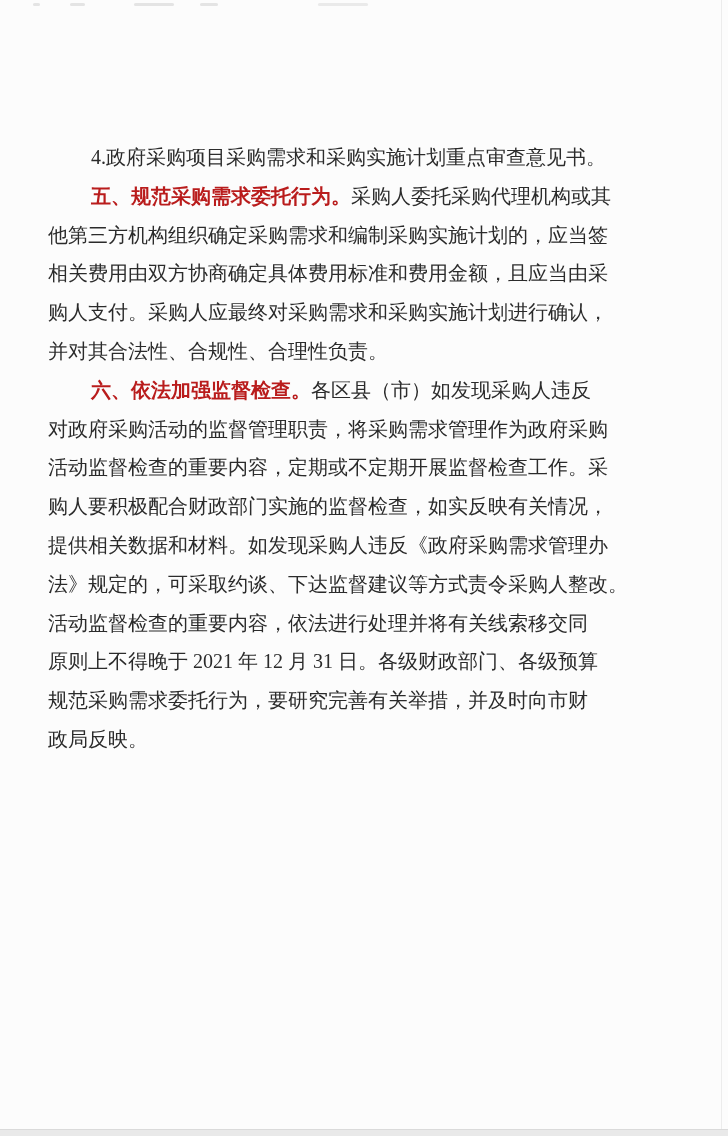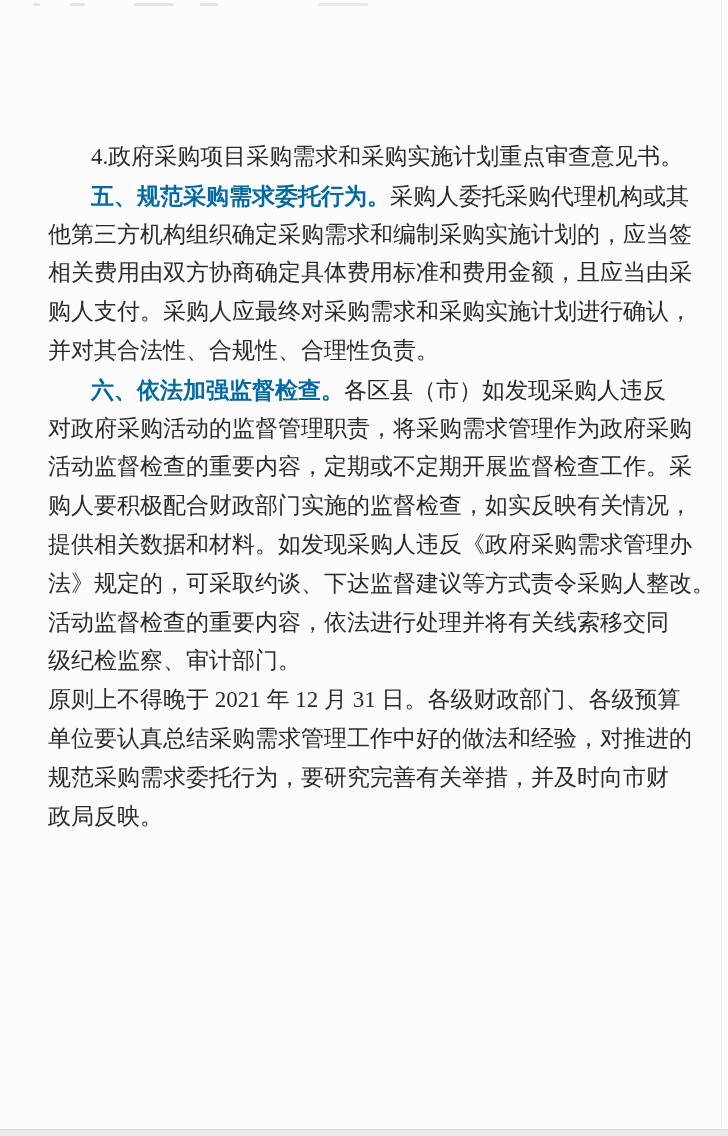--- a/index.html
+++ b/index.html
@@ -30,26 +30,26 @@
   .bottom-edge{
     position:absolute;left:0;right:0;bottom:0;height:6px;
     background:#e9e9e9;border-top:1px solid #dadada;
   }
   
   .doc{
     position:absolute;left:48px;top:138px;width:616px;
   }
   .line{
     height:38.8px;line-height:38.8px;white-space:nowrap;
-    font-size:23px;color:#2b2b2b;letter-spacing:0;
+    font-size:20px;color:#2b2b2b;letter-spacing:0;
   }
   .line.indent{padding-left:43px;}
   .seg{font-kerning:none;}
   .seg.bold{
-    font-weight:700;color:#0369a1;
+    font-weight:700;color:#b91c1c;
     font-family:"DejaVu Sans","Liberation Sans",sans-serif;
   }
 </style>
 </head>
 <body>
 
 <div class="page">
   <div class="smudge s1"></div>
   <div class="smudge s2"></div>
   <div class="smudge s3"></div>
@@ -63,22 +63,20 @@
       <div class="line"><span class="seg">相关费用由双方协商确定具体费用标准和费用金额，且应当由采</span></div>
       <div class="line"><span class="seg">购人支付。采购人应最终对采购需求和采购实施计划进行确认，</span></div>
       <div class="line"><span class="seg">并对其合法性、合规性、合理性负责。</span></div>
       <div class="line indent"><span class="seg bold">六、依法加强监督检查。</span><span class="seg">各区县（市）如发现采购人违反</span></div>
       <div class="line"><span class="seg">对政府采购活动的监督管理职责，将采购需求管理作为政府采购</span></div>
       <div class="line"><span class="seg">活动监督检查的重要内容，定期或不定期开展监督检查工作。采</span></div>
       <div class="line"><span class="seg">购人要积极配合财政部门实施的监督检查，如实反映有关情况，</span></div>
       <div class="line"><span class="seg">提供相关数据和材料。如发现采购人违反《政府采购需求管理办</span></div>
       <div class="line"><span class="seg">法》规定的，可采取约谈、下达监督建议等方式责令采购人整改。</span></div>
       <div class="line"><span class="seg">活动监督检查的重要内容，依法进行处理并将有关线索移交同</span></div>
-      <div class="line"><span class="seg">级纪检监察、审计部门。</span></div>
       <div class="line"><span class="seg">原则上不得晚于 2021 年 12 月 31 日。各级财政部门、各级预算</span></div>
-      <div class="line"><span class="seg">单位要认真总结采购需求管理工作中好的做法和经验，对推进的</span></div>
       <div class="line"><span class="seg">规范采购需求委托行为，要研究完善有关举措，并及时向市财</span></div>
       <div class="line"><span class="seg">政局反映。</span></div>
     </div>
 
   <div class="right-edge"></div>
   <div class="bottom-edge"></div>
 </div>
 
 </body></html>

